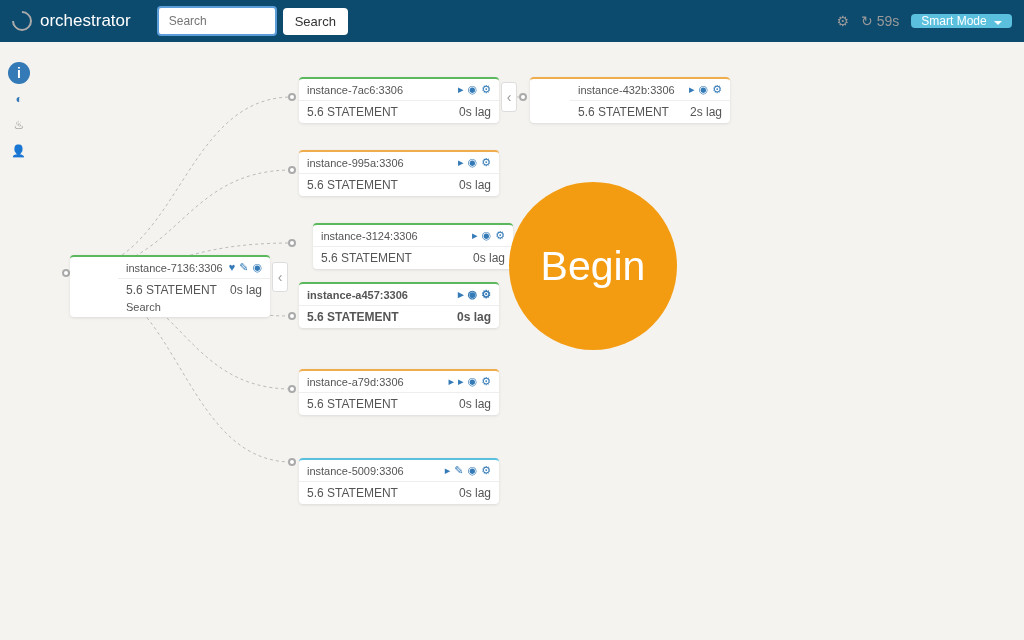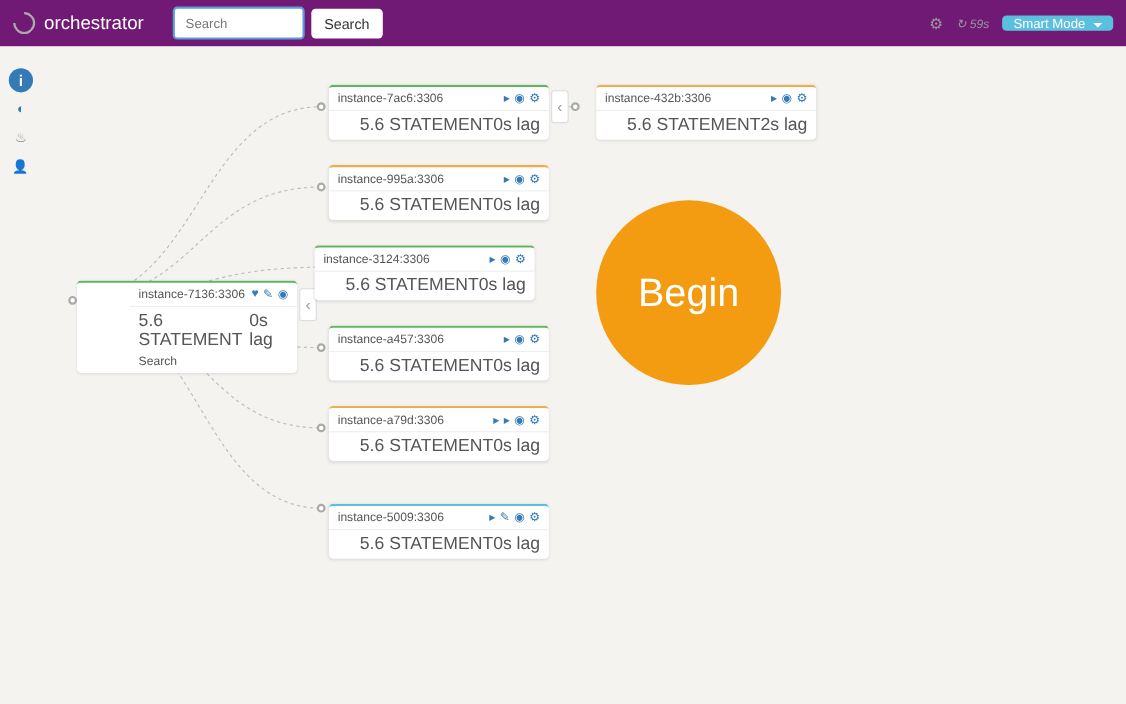--- a/index.html
+++ b/index.html
@@ -1,56 +1,56 @@
 <!DOCTYPE html>
 <html><head>
 <meta charset="utf-8">
 <style>
 * { margin: 0; padding: 0; box-sizing: border-box; }
 body { font-family: Arial, sans-serif; font-size: 12px; background: #f5f3f0; width: 1024px; height: 640px; overflow: hidden; }
 
 
-.navbar { background: #701a75; height: 42px; display: flex; align-items: center; padding: 0 12px; }
+.navbar { background: #0c4a6e; height: 42px; display: flex; align-items: center; padding: 0 12px; }
 .brand { display: flex; align-items: center; color: #fff; font-size: 17px; margin-right: 20px; }
 .brand-logo { width: 20px; height: 20px; border: 2px solid #aaa; border-radius: 50%; margin-right: 8px; border-top-color: transparent; transform: rotate(-45deg); }
 .nav-item { color: #999; padding: 0 14px; height: 42px; display: flex; align-items: center; cursor: pointer; font-size: 13px; }
 .nav-item.active { color: #fff; background: #000; }
 .caret { display: inline-block; width: 0; height: 0; margin-left: 4px; border-left: 4px solid transparent; border-right: 4px solid transparent; border-top: 4px solid currentColor; }
 .search-box { background: #fff; border-radius: 4px; padding: 6px 10px; width: 120px; border: 2px solid #5b9dd9; font-size: 12px; margin-left: 6px; }
 .search-btn { background: #fff; color: #333; border: none; border-radius: 4px; padding: 6px 12px; margin-left: 6px; cursor: pointer; font-size: 13px; }
 .nav-right { margin-left: auto; display: flex; align-items: center; gap: 12px; }
 .gear-small { color: #999; font-size: 14px; cursor: pointer; }
-.refresh { color: #999; font-size: 11px; cursor: pointer; font-style: italic; }
+.refresh { color: #999; font-size: 14px; cursor: pointer; }
 .smart-mode { background: #5bc0de; color: #fff; border-radius: 4px; padding: 0 10px; font-size: 12px; cursor: pointer; }
 
 
 .sidebar { position: absolute; left: 8px; top: 62px; display: flex; flex-direction: column; gap: 4px; }
 .sb-icon { width: 22px; height: 22px; display: flex; align-items: center; justify-content: center; cursor: pointer; color: #888; }
 .sb-icon.info { background: #337ab7; color: #fff; border-radius: 50%; font-weight: bold; font-size: 14px; }
 
 
 .canvas { position: absolute; left: 0; top: 42px; right: 0; bottom: 0; }
 
 
 .node { position: absolute; width: 200px; background: #fff; border-radius: 4px; box-shadow: 0 1px 3px rgba(0,0,0,0.1); overflow: hidden; }
 .node-head { display: flex; align-items: center; justify-content: space-between; padding: 4px 8px; font-size: 11px; color: #555; border-bottom: 1px solid #eee; }
 .node-head .title { white-space: nowrap; overflow: hidden; text-overflow: ellipsis; }
 .node-icons { display: flex; gap: 4px; font-size: 11px; color: #337ab7; }
-.node-body { padding: 4px 8px; font-size: 16px; color: #555; display: flex; justify-content: flex-end; }
+.node-body { padding: 4px 8px; font-size: 12px; color: #555; display: flex; justify-content: space-between; }
 .node-sub { padding: 0 8px 4px; font-size: 11px; color: #555; }
 
 .border-green { border-top: 2px solid #5cb85c; border-radius: 4px; }
 .border-orange { border-top: 2px solid #f0ad4e; border-radius: 4px; }
 .border-blue { border-top: 2px solid #5bc0de; border-radius: 4px; }
 
 .chev { position: absolute; width: 16px; height: 30px; background: #fff; border: 1px solid #ddd; border-radius: 3px; display: flex; align-items: center; justify-content: center; font-size: 14px; color: #999; cursor: pointer; }
 
 .dot { position: absolute; width: 8px; height: 8px; border: 2px solid #aaa; border-radius: 50%; background: #fff; }
 
-.big-circle { position: absolute; width: 168px; height: 168px; background: #f39c12; border-radius: 50%; display: flex; align-items: center; justify-content: center; color: #fff; font-size: 36px; cursor: pointer; left: 542px; top: 140px; }
+.big-circle { position: absolute; width: 168px; height: 168px; background: #f39c12; border-radius: 50%; display: flex; align-items: center; justify-content: center; color: #fff; font-size: 41px; cursor: pointer; left: 509px; top: 140px; }
 
 svg.connections { position: absolute; left: 0; top: 0; pointer-events: none; }
 </style>
 </head>
 <body>
 
 <div class="navbar">
   <div class="brand">
     <div class="brand-logo"></div>
     <span>orchestrator</span>
@@ -133,36 +133,36 @@
             <span>◉</span>
             <span>⚙</span>
           </span>
         </div>
         <div class="node-body">
           <span>5.6 STATEMENT</span>
           <span>0s lag</span>
         </div>
       </div>
       <div class="dot" style="left: 288px; top: 197px;"></div>
-      <div class="node border-green" style="left: 286px; top: 181px;">
+      <div class="node border-green" style="left: 313px; top: 181px;">
         <div class="node-head">
           <span class="title">instance-3124:3306</span>
           <span class="node-icons">
             <span>▸</span>
             <span>◉</span>
             <span>⚙</span>
           </span>
         </div>
         <div class="node-body">
           <span>5.6 STATEMENT</span>
           <span>0s lag</span>
         </div>
       </div>
       <div class="dot" style="left: 288px; top: 270px;"></div>
-      <div class="node border-green" style="left: 299px; top: 254px;">
+      <div class="node border-green" style="left: 299px; top: 240px; font-weight: bold;">
         <div class="node-head">
           <span class="title">instance-a457:3306</span>
           <span class="node-icons">
             <span>▸</span>
             <span>◉</span>
             <span>⚙</span>
           </span>
         </div>
         <div class="node-body">
           <span>5.6 STATEMENT</span>
@@ -197,21 +197,21 @@
           </span>
         </div>
         <div class="node-body">
           <span>5.6 STATEMENT</span>
           <span>0s lag</span>
         </div>
       </div>
     </div>
 
   <div class="dot" style="left:519px; top:51px"></div>
-  <div class="node border-orange" style="left:542px; top:35px;">
+  <div class="node border-orange" style="left:530px; top:35px;padding-left:40px;">
     <div class="node-head">
       <span class="title">instance-432b:3306</span>
       <span class="node-icons">
         <span>▸</span>
         <span>◉</span>
         <span>⚙</span>
       </span>
     </div>
     <div class="node-body">
       <span>5.6 STATEMENT</span>

